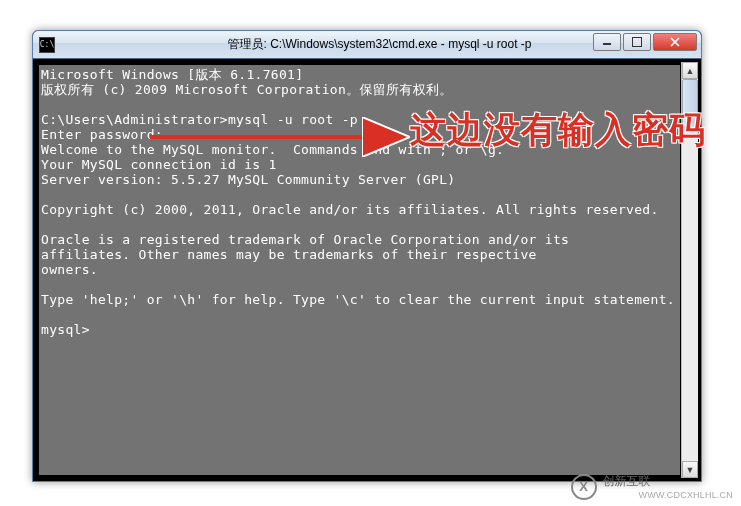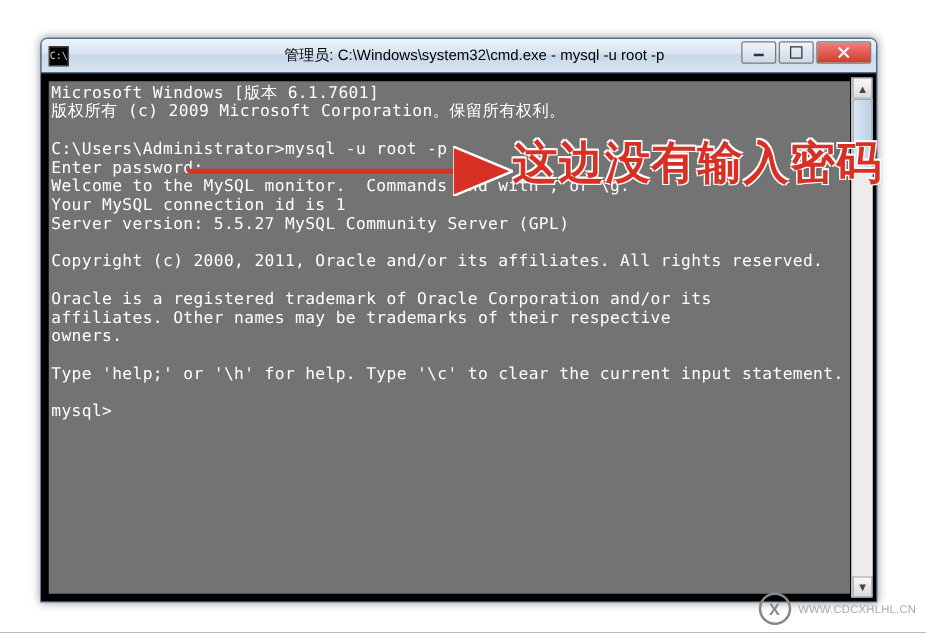--- a/index.html
+++ b/index.html
@@ -189,21 +189,21 @@
       border-radius: 50%;
       display: flex;
       align-items: center;
       justify-content: center;
       font-weight: bold;
       font-size: 13px;
       color: #888;
       position: relative;
     }
     .wm-text div:first-child { font-size:12px; color:#666; font-weight: 500;}
-    .wm-text div:last-child { font-size:9px; color:#aaa; letter-spacing:0.2px;}
+    .wm-text div:last-child { font-size:9px; color:#aaa; letter-spacing:0.2px;margin-left:36px;}
   </style>
 </head>
 <body>
 
 <div class="window">
   <div class="titlebar">
     <div class="title-icon">C:\</div>
     <div class="title-text">
       <span>管理员: </span><span>C:\Windows\system32\cmd.exe - mysql  -u root -p</span>
     </div>
@@ -259,15 +259,16 @@
     <line x1="0" y1="7" x2="252" y2="7" stroke="#d93025" stroke-width="4" marker-end="url(#ah)"></line>
     <line x1="0" y1="7" x2="252" y2="7" stroke="#fff" stroke-width="6" opacity="0"></line>
   </svg>
 </div>
 
 <div class="annotation">这边没有输入密码</div>
 
 <div class="watermark">
   <div class="wm-logo">X</div>
   <div class="wm-text">
+    <div>创新互联</div>
     <div>WWW.CDCXHLHL.CN</div>
   </div>
 </div>
 
 </body></html>

